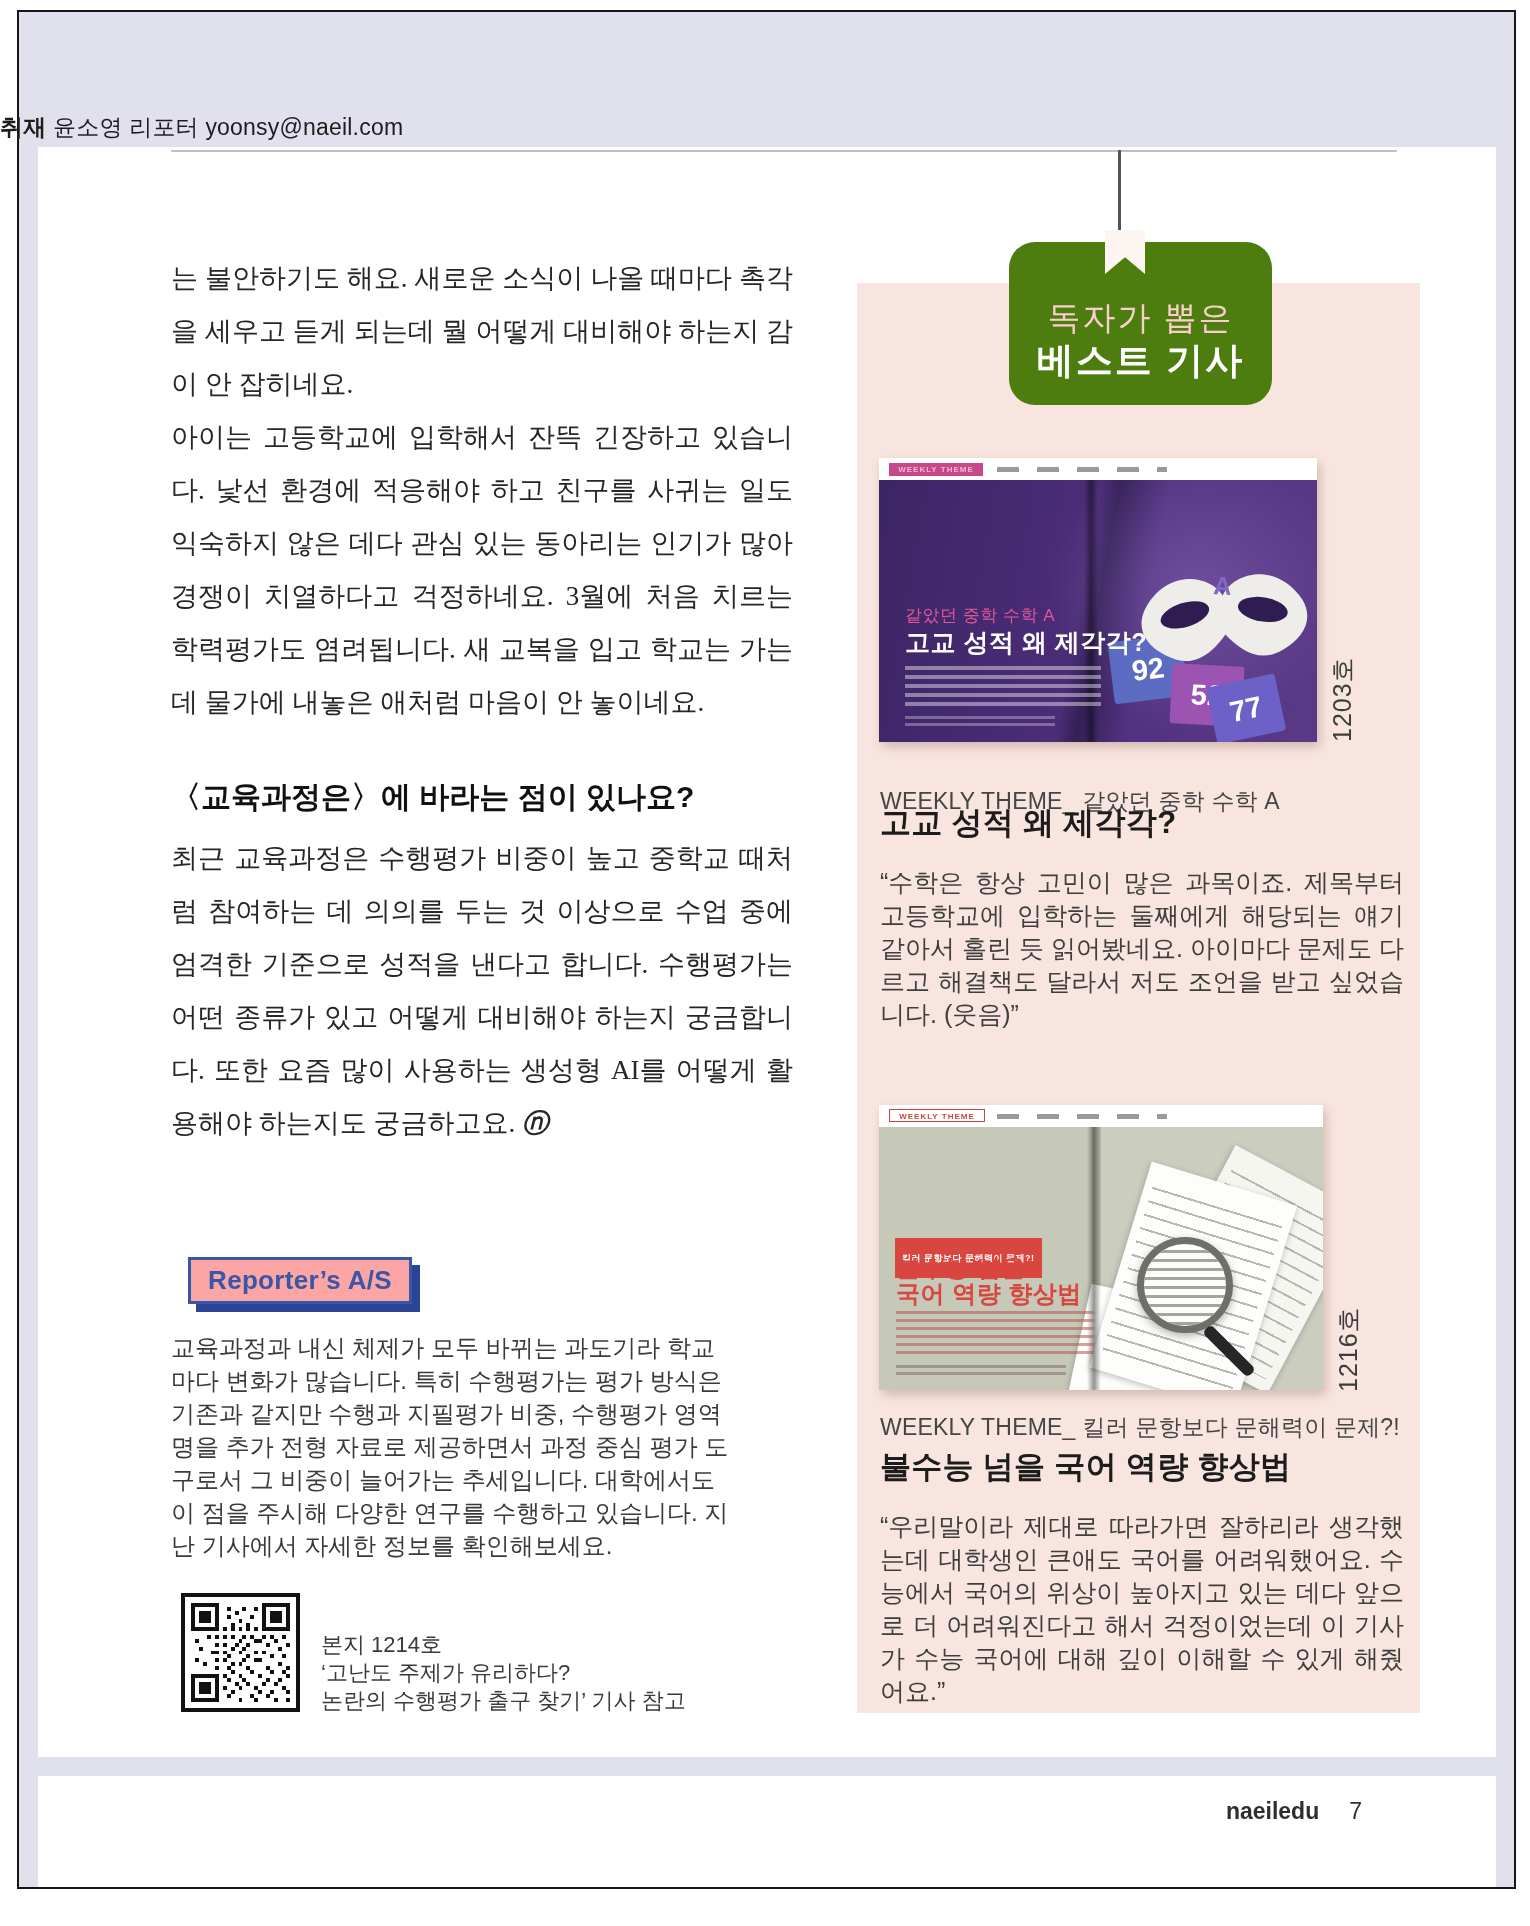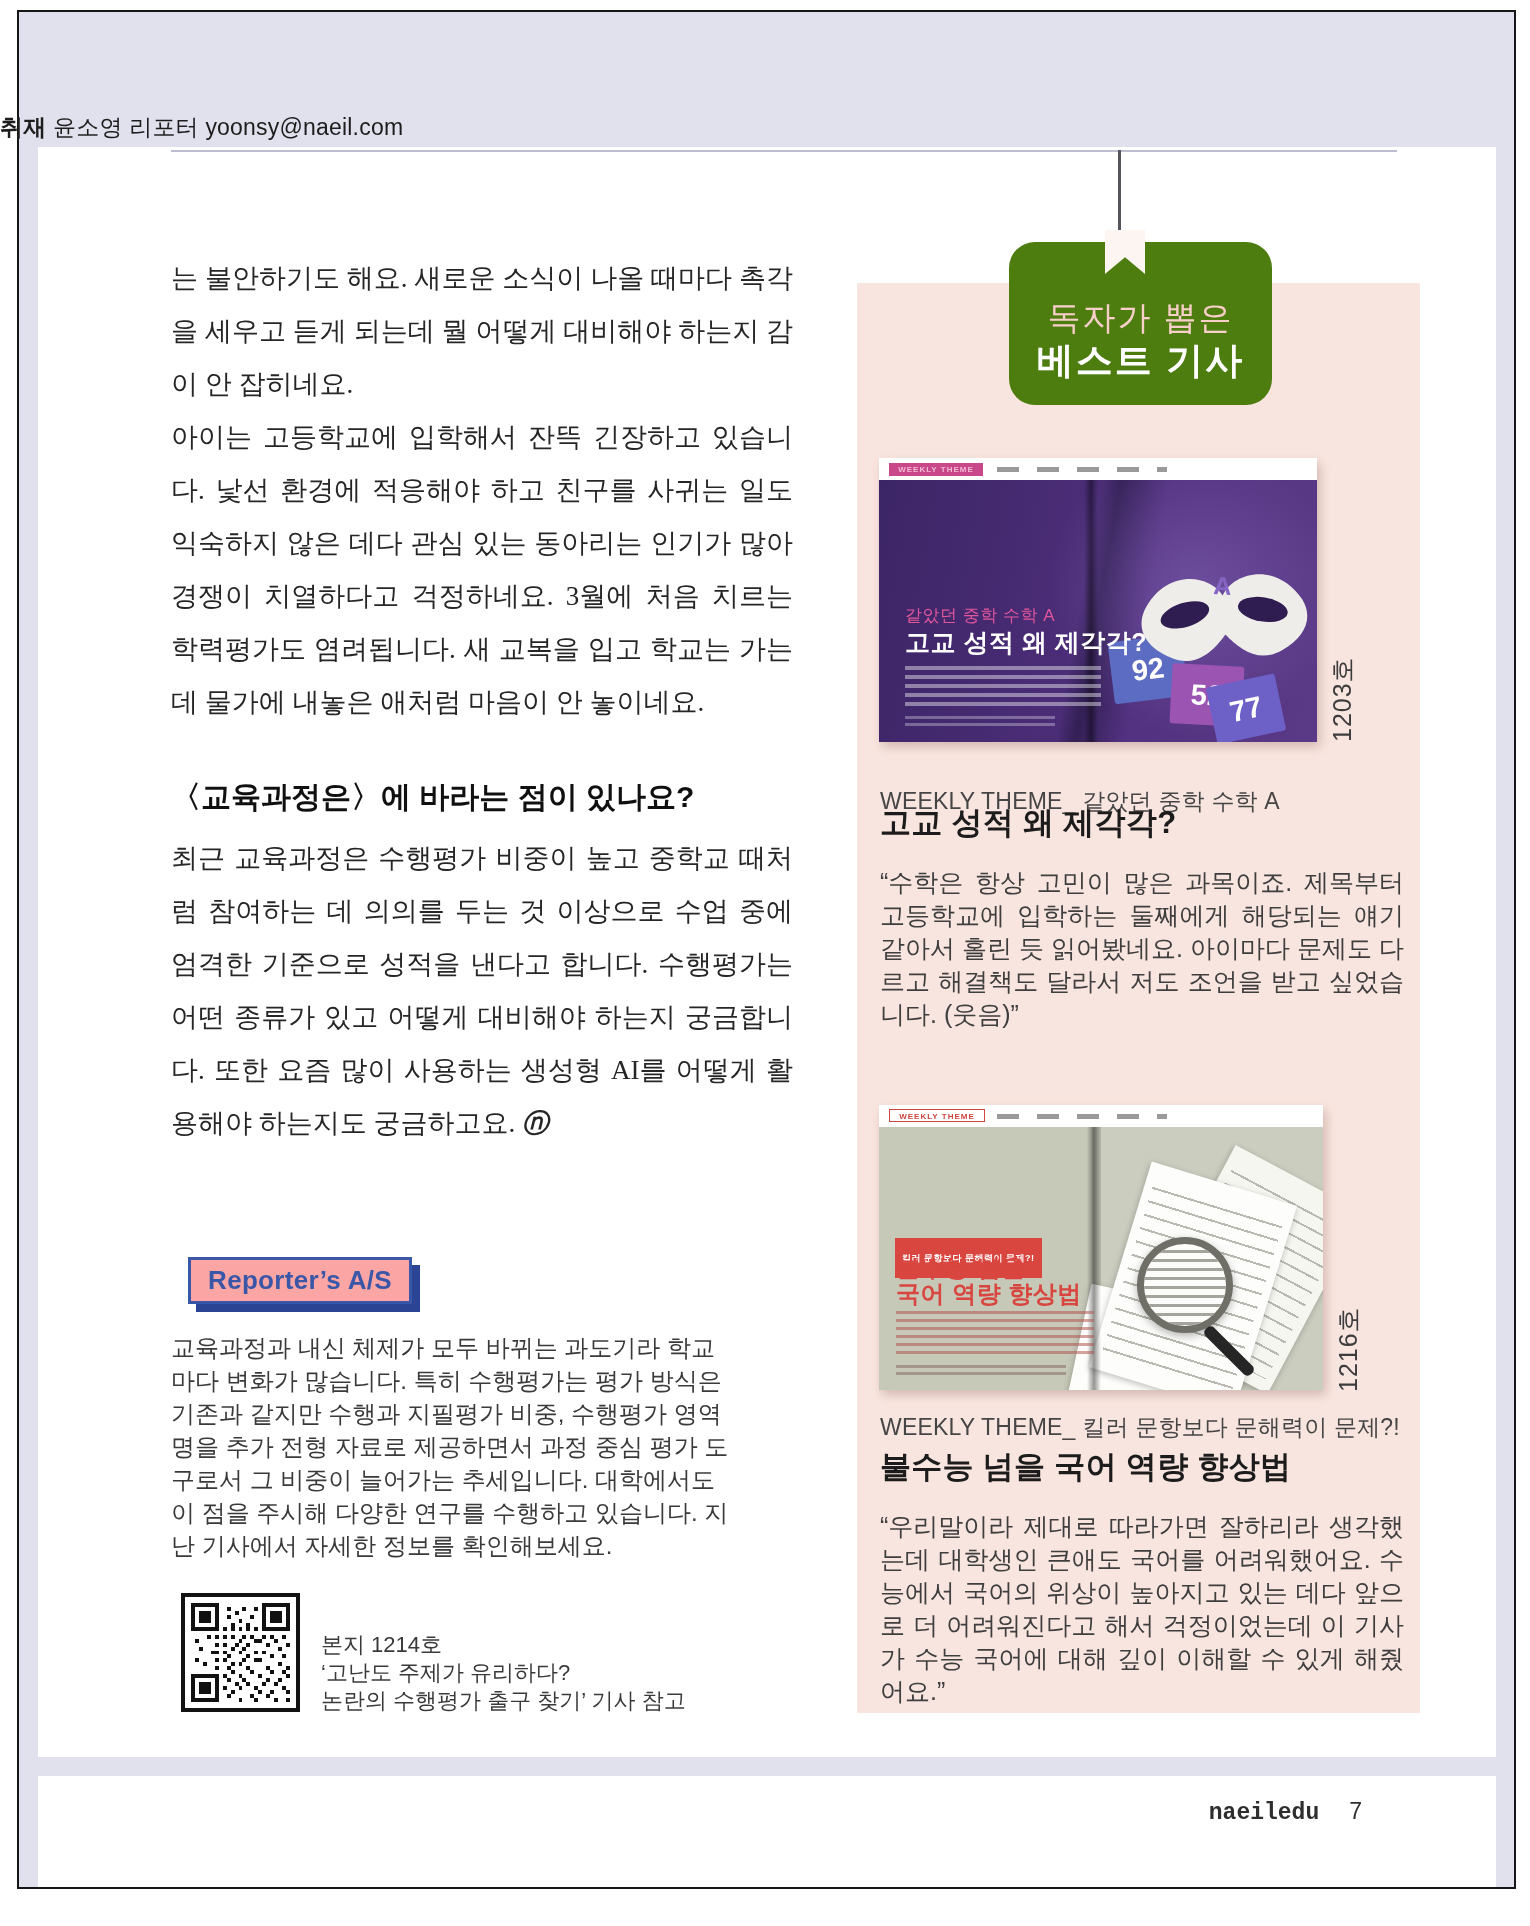--- a/index.html
+++ b/index.html
@@ -111,21 +111,21 @@
   .cap-title{font-size:31px;font-weight:700;color:#1c1c1c;letter-spacing:0.3px;}
   .quote{width:524px;font-size:25px;line-height:33px;color:#3e3e3e;text-align:justify;}
   .kicker1{left:880px;top:766px;margin-top:20px;}
   .title1{left:880px;top:802px;}
   .quote1{left:880px;top:866px;}
   .kicker2{left:880px;top:1412px;}
   .title2{left:880px;top:1446px;}
   .quote2{left:880px;top:1510px;}
 
   .footer{left:1062px;top:1798px;width:300px;text-align:right;font-size:23px;color:#2e2e2e;}
-  .footer .brand{font-weight:700;margin-right:30px;font-family:Liberation Mono, monospace;}
+  .footer .brand{font-weight:700;margin-right:30px;}
 </style>
 </head>
 <body>
 
 <div class="abs frame"></div>
 <div class="abs white-main"></div>
 <div class="abs white-bottom"></div>
 
 <div class="abs credit"><b>취재</b><span> 윤소영 리포터 yoonsy@naeil.com</span></div>
 <div class="abs rule"></div>

